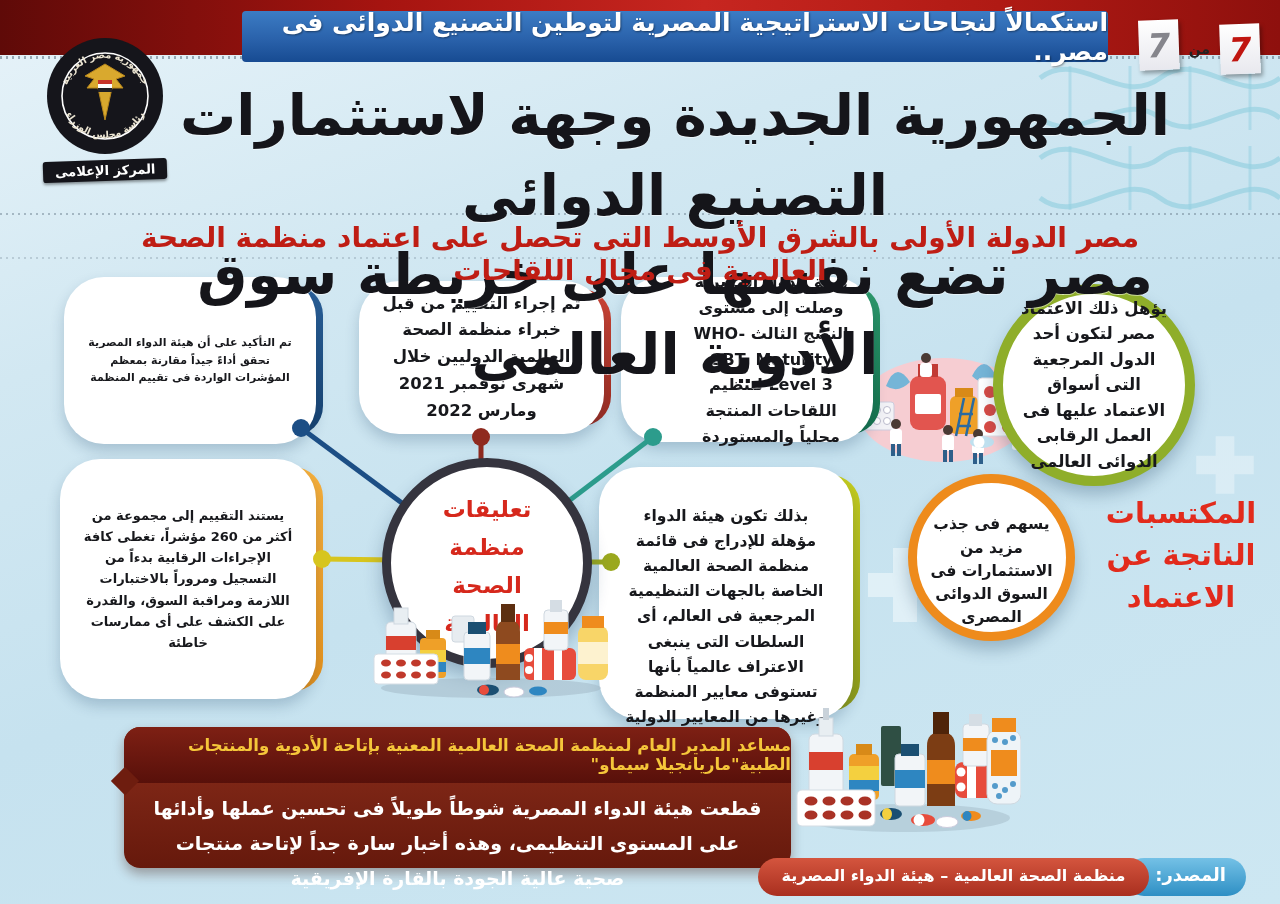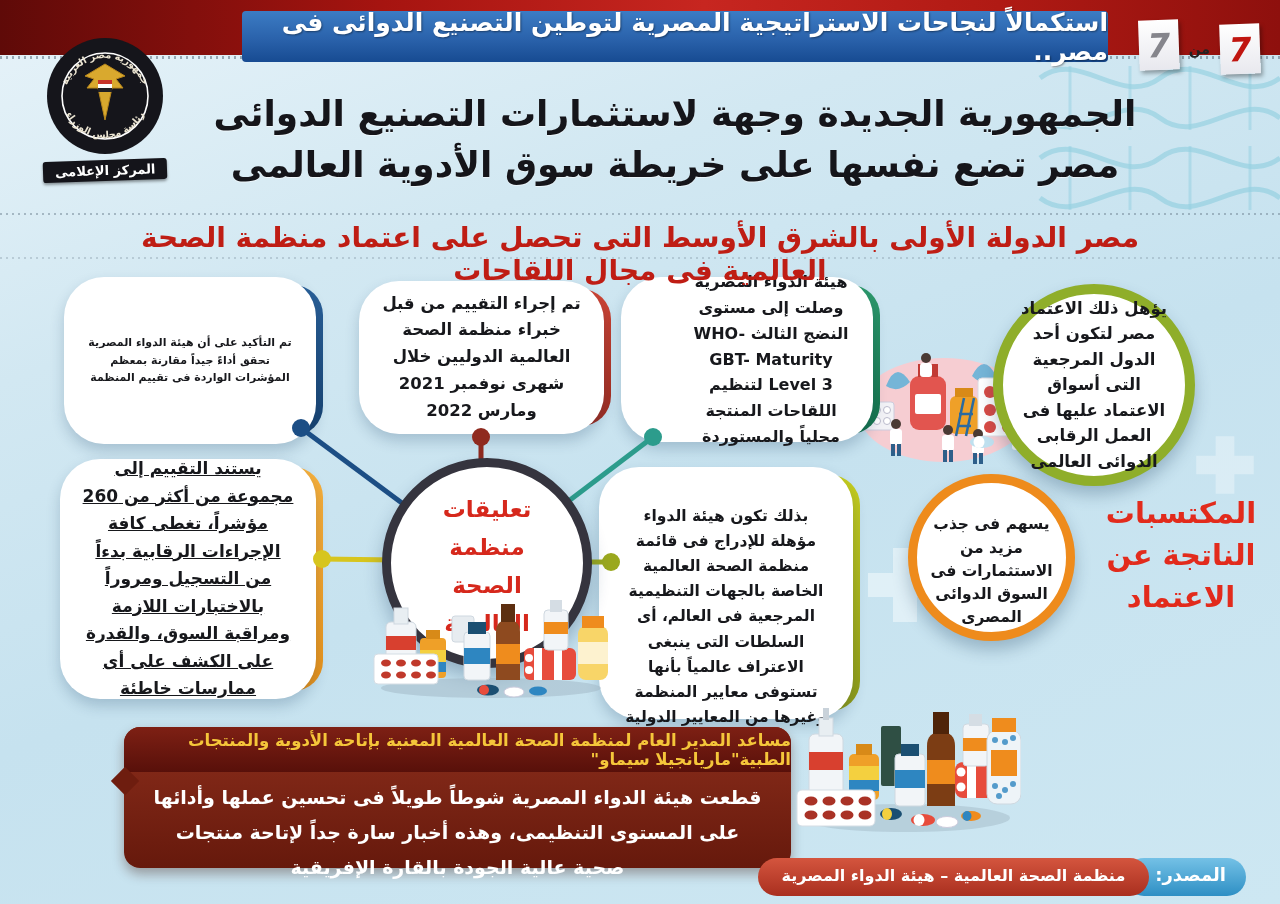--- a/index.html
+++ b/index.html
@@ -21,22 +21,22 @@
           box-shadow:2px 3px 4px rgba(0,0,0,.35); display:flex; align-items:center; justify-content:center;
           font-size:33px; font-weight:bold; font-style:italic; }
   .badge .card.red{ color:#c01510; transform:rotate(-2deg); }
   .badge .card.gray{ color:#85858c; transform:rotate(-2deg) translateY(-4px); }
   .badge .sep{ font-size:14px; font-weight:bold; color:#222; }
   
   .logo{ position:absolute; left:30px; top:36px; width:150px; text-align:center; z-index:6; }
   .ribbon{ display:inline-block; margin-top:-8px; background:#14141a; color:#fff; font-size:13px; font-weight:bold;
            padding:3px 12px; border-radius:3px; transform:rotate(-2deg); box-shadow:0 2px 3px rgba(0,0,0,.4); }
   
-  .title{ position:absolute; left:170px; top:88px; width:1010px; text-align:center; color:#15151a;
-          font-weight:bold; font-size:36px; line-height:1.42; text-shadow:0 1px 0 rgba(255,255,255,.5); z-index:5;}
+  .title{ position:absolute; left:170px; top:76px; width:1010px; text-align:center; color:#15151a;
+          font-weight:bold; font-size:56px; line-height:1.42; text-shadow:0 1px 0 rgba(255,255,255,.5); z-index:5;}
   .dotline{ position:absolute; left:0; width:1280px; height:2px;
           background:repeating-linear-gradient(90deg, rgba(110,130,145,.5) 0 2px, transparent 2px 6px); }
   .subtitle{ position:absolute; left:120px; top:221px; width:1040px; text-align:center;
           color:#bf1d14; font-weight:bold; font-size:28px; z-index:5; }
   
   .bubble{ position:absolute; z-index:2; }
   .bubble .accent{ position:absolute; top:8px; bottom:8px; left:auto; right:-7px; width:60px; border-radius:34px; }
   .bubble .body{ position:absolute; inset:0; background:#fff; border-radius:40px; box-shadow:0 7px 14px rgba(25,60,95,.22); }
   .bubble .txt{ position:relative; z-index:2; width:100%; height:100%; display:flex; align-items:center; justify-content:center;
           text-align:center; font-weight:bold; color:#17181c; padding:12px 20px; line-height:1.62; }
@@ -56,21 +56,21 @@
   .ring-green { border:10px solid #8fae2a; z-index:2; }
   .ring-orange{ border:9px  solid #ee8b1c; z-index:4; }
   .ring-blue  { border:10px solid #1d5fa6; z-index:3; }
   .gains{ position:absolute; top:492px; left:1096px; width:170px; text-align:center;
           color:#e22b1c; font-weight:bold; font-size:29px; line-height:1.45; z-index:2; }
   
   .quote{ position:absolute; left:124px; top:727px; width:667px; height:141px; z-index:2;
           border-radius:16px; background:linear-gradient(180deg,#8c2e1c,#66190c); box-shadow:0 6px 12px rgba(60,20,10,.35); }
   .quote::before{ content:""; position:absolute; right:auto; left:-9px; top:44px; width:20px; height:20px;
           background:#6e1d0f; transform:rotate(45deg); }
-  .quote .attr{ height:45px; border-radius:16px 16px 0 0; background:linear-gradient(180deg,#7e2014,#58100a);
+  .quote .attr{ height:56px; border-radius:16px 16px 0 0; background:linear-gradient(180deg,#7e2014,#58100a);
           display:flex; align-items:center; justify-content:center; color:#f5c63a; font-weight:bold; font-size:16.5px;padding-left:20px; }
   .quote .qtext{ padding:8px 26px; color:#fff; font-weight:bold; font-size:19px; line-height:1.85; text-align:center; }
   
   .source{ position:absolute; top:858px; left:846px; width:400px; height:38px; display:flex; direction:rtl; z-index:6; }
   .source .lbl{ background:linear-gradient(180deg,#74c1e6,#2e8fc4); color:#fff; font-weight:bold; font-size:18px;
           border-radius:19px; padding:6px 20px 6px 30px; z-index:1; }
   .source .val{ background:linear-gradient(180deg,#d4553e,#a92f1f); color:#fff; font-weight:bold; font-size:16px;
           border-radius:19px; padding:8px 24px; margin-right:-24px; z-index:2; white-space:nowrap; }
   
   .overlaysvg{ position:absolute; left:0; top:0; z-index:3; pointer-events:none; }
@@ -171,21 +171,21 @@
     <div class="txt" style="font-size:16.5px;">تم إجراء التقييم من قبل خبراء منظمة الصحة العالمية الدوليين خلال شهرى نوفمبر 2021 ومارس 2022</div>
   </div>
   <div class="bubble" style="left:621px; top:277px; width:252px; height:165px;padding-left:48px;">
     <div class="accent acc-green"></div>
     <div class="body"></div>
     <div class="txt" style="font-size:16px;">هيئة الدواء المصرية وصلت إلى مستوى النضج الثالث WHO- GBT- Maturity Level 3 لتنظيم اللقاحات المنتجة محلياً والمستوردة</div>
   </div>
   <div class="bubble" style="left:60px; top:459px; width:256px; height:240px;">
     <div class="accent acc-orange"></div>
     <div class="body"></div>
-    <div class="txt" style="font-size:17px;text-decoration:underline;">يستند التقييم إلى مجموعة من أكثر من 260 مؤشراً، تغطى كافة الإجراءات الرقابية بدءاً من التسجيل ومروراً بالاختبارات اللازمة ومراقبة السوق، والقدرة على الكشف على أى ممارسات خاطئة</div>
+    <div class="txt" style="font-size:13px;">يستند التقييم إلى مجموعة من أكثر من 260 مؤشراً، تغطى كافة الإجراءات الرقابية بدءاً من التسجيل ومروراً بالاختبارات اللازمة ومراقبة السوق، والقدرة على الكشف على أى ممارسات خاطئة</div>
   </div>
   <div class="bubble" style="left:599px; top:467px; width:254px; height:252px;">
     <div class="accent acc-olive"></div>
     <div class="body"></div>
     <div class="txt" style="font-size:15.5px;margin-top:24px;">بذلك تكون هيئة الدواء مؤهلة للإدراج فى قائمة منظمة الصحة العالمية الخاصة بالجهات التنظيمية المرجعية فى العالم، أى السلطات التى ينبغى الاعتراف عالمياً بأنها تستوفى معايير المنظمة وغيرها من المعايير الدولية</div>
   </div>
 
   <div class="hub">
     <div class="txt">تعليقات منظمة الصحة العالمية</div>
   </div>

